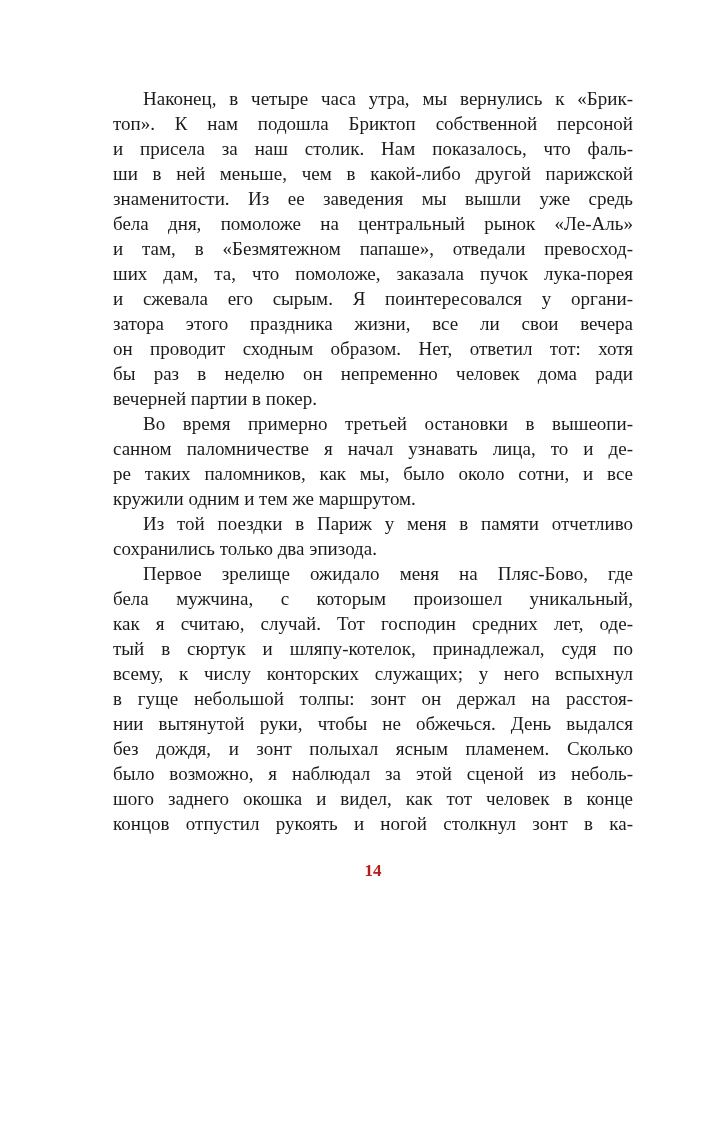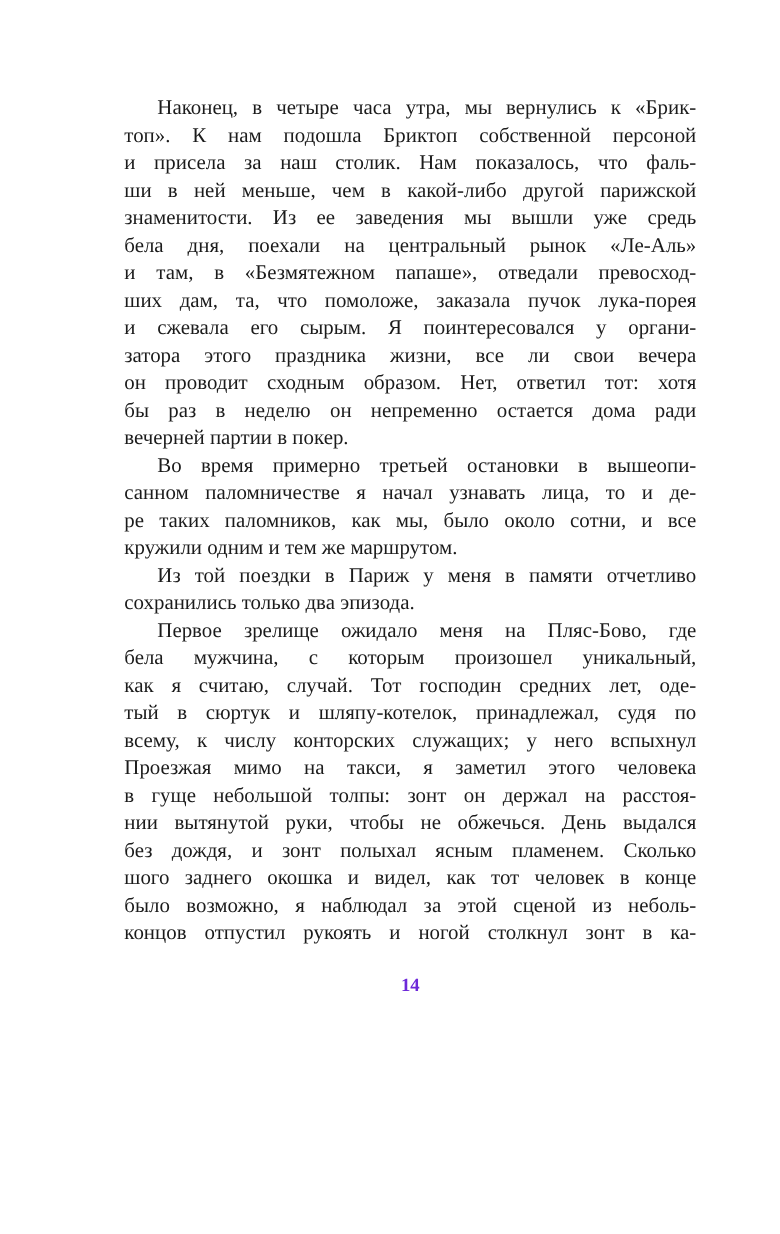--- a/index.html
+++ b/index.html
@@ -42,64 +42,63 @@
   }
   .line.final.justified {
     text-align-last: justify;
   }
   .page-number {
     margin-top: 22px;
     text-align: center;
     font-weight: 700;
     font-size: 17px;
     line-height: 25px;
-    color: #6d28d9;
+    color: #b91c1c;
   }
 </style>
 </head>
 <body>
 
 <div class="book-page">
   <div class="text-column">
     <div>
         <div class="paragraph">
           <div class="line first">Наконец, в четыре часа утра, мы вернулись к «Брик-</div>
           <div class="line">топ». К нам подошла Бриктоп собственной персоной</div>
           <div class="line">и присела за наш столик. Нам показалось, что фаль-</div>
           <div class="line">ши в ней меньше, чем в какой-либо другой парижской</div>
           <div class="line">знаменитости. Из ее заведения мы вышли уже средь</div>
-          <div class="line">бела дня, поехали на центральный рынок «Ле-Аль»</div>
+          <div class="line">бела дня, помоложе на центральный рынок «Ле-Аль»</div>
           <div class="line">и там, в «Безмятежном папаше», отведали превосход-</div>
           <div class="line">ших дам, та, что помоложе, заказала пучок лука-порея</div>
           <div class="line">и сжевала его сырым. Я поинтересовался у органи-</div>
           <div class="line">затора этого праздника жизни, все ли свои вечера</div>
           <div class="line">он проводит сходным образом. Нет, ответил тот: хотя</div>
-          <div class="line">бы раз в неделю он непременно остается дома ради</div>
+          <div class="line">бы раз в неделю он непременно человек дома ради</div>
           <div class="line final">вечерней партии в покер.</div>
         </div>
         <div class="paragraph">
           <div class="line first">Во время примерно третьей остановки в вышеопи-</div>
           <div class="line">санном паломничестве я начал узнавать лица, то и де-</div>
           <div class="line">ре таких паломников, как мы, было около сотни, и все</div>
           <div class="line final">кружили одним и тем же маршрутом.</div>
         </div>
         <div class="paragraph space-before">
           <div class="line first">Из той поездки в Париж у меня в памяти отчетливо</div>
           <div class="line final">сохранились только два эпизода.</div>
         </div>
         <div class="paragraph">
           <div class="line first">Первое зрелище ожидало меня на Пляс-Бово, где</div>
           <div class="line">бела мужчина, с которым произошел уникальный,</div>
           <div class="line">как я считаю, случай. Тот господин средних лет, оде-</div>
           <div class="line">тый в сюртук и шляпу-котелок, принадлежал, судя по</div>
           <div class="line">всему, к числу конторских служащих; у него вспыхнул</div>
-          <div class="line">Проезжая мимо на такси, я заметил этого человека</div>
           <div class="line">в гуще небольшой толпы: зонт он держал на расстоя-</div>
           <div class="line">нии вытянутой руки, чтобы не обжечься. День выдался</div>
           <div class="line">без дождя, и зонт полыхал ясным пламенем. Сколько</div>
+          <div class="line">было возможно, я наблюдал за этой сценой из неболь-</div>
           <div class="line">шого заднего окошка и видел, как тот человек в конце</div>
-          <div class="line">было возможно, я наблюдал за этой сценой из неболь-</div>
           <div class="line final justified">концов отпустил рукоять и ногой столкнул зонт в ка-</div>
         </div>
       </div>
     <div class="page-number">14</div>
   </div>
 </div>
 
 </body></html>

